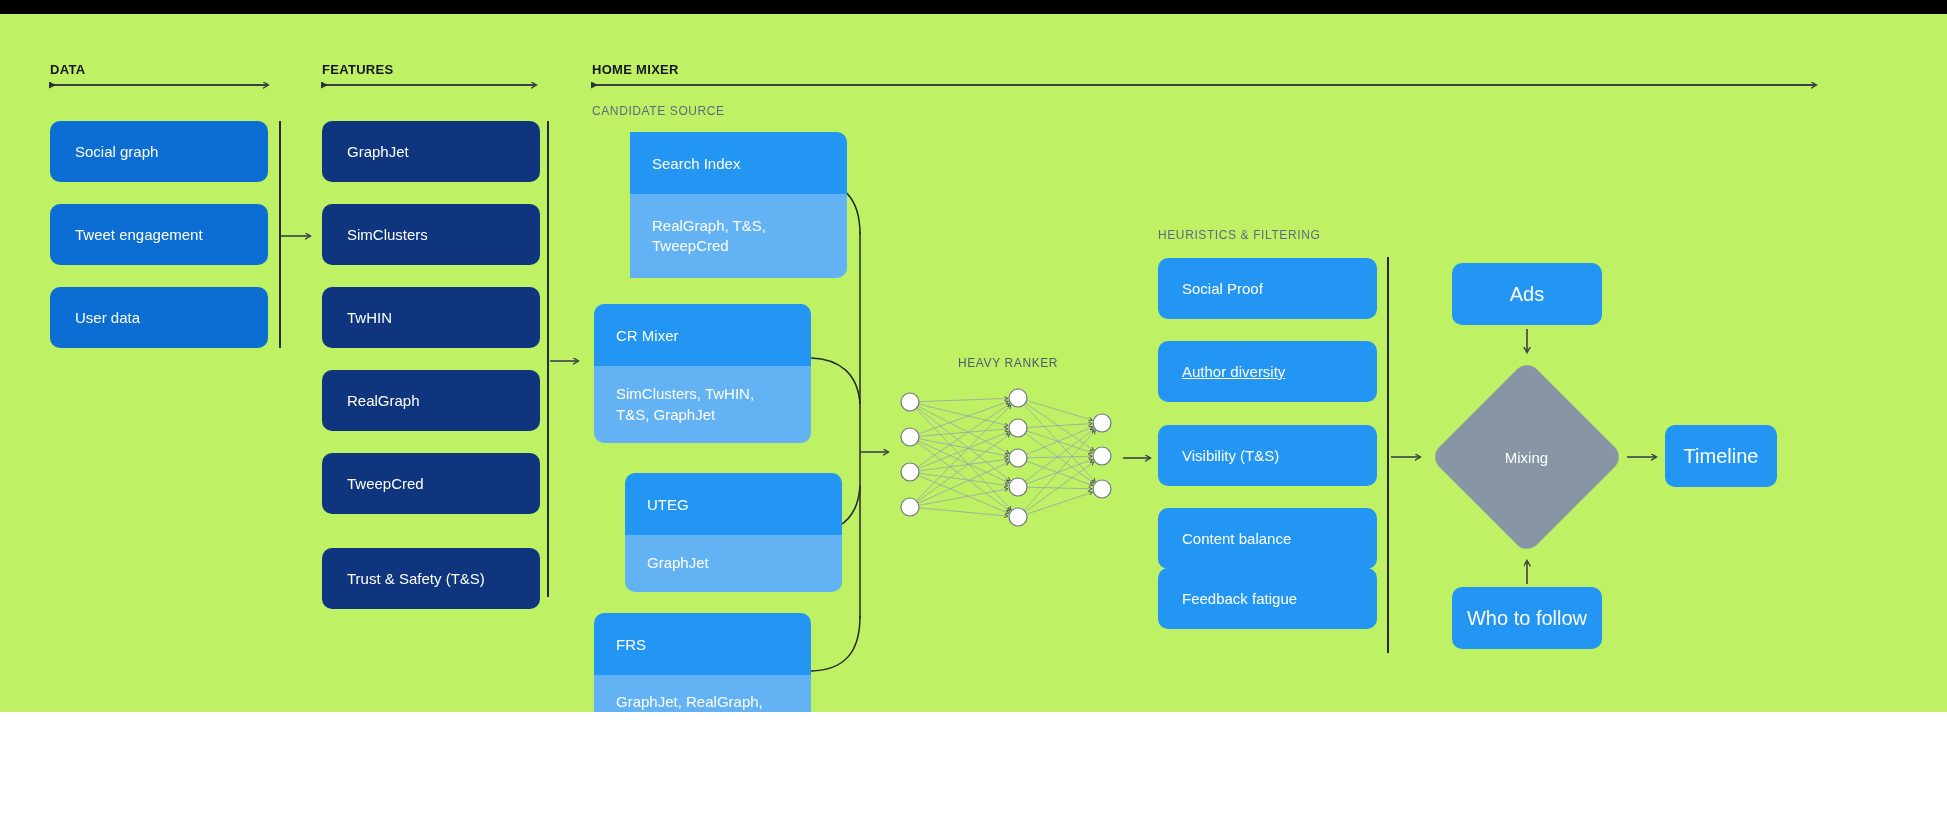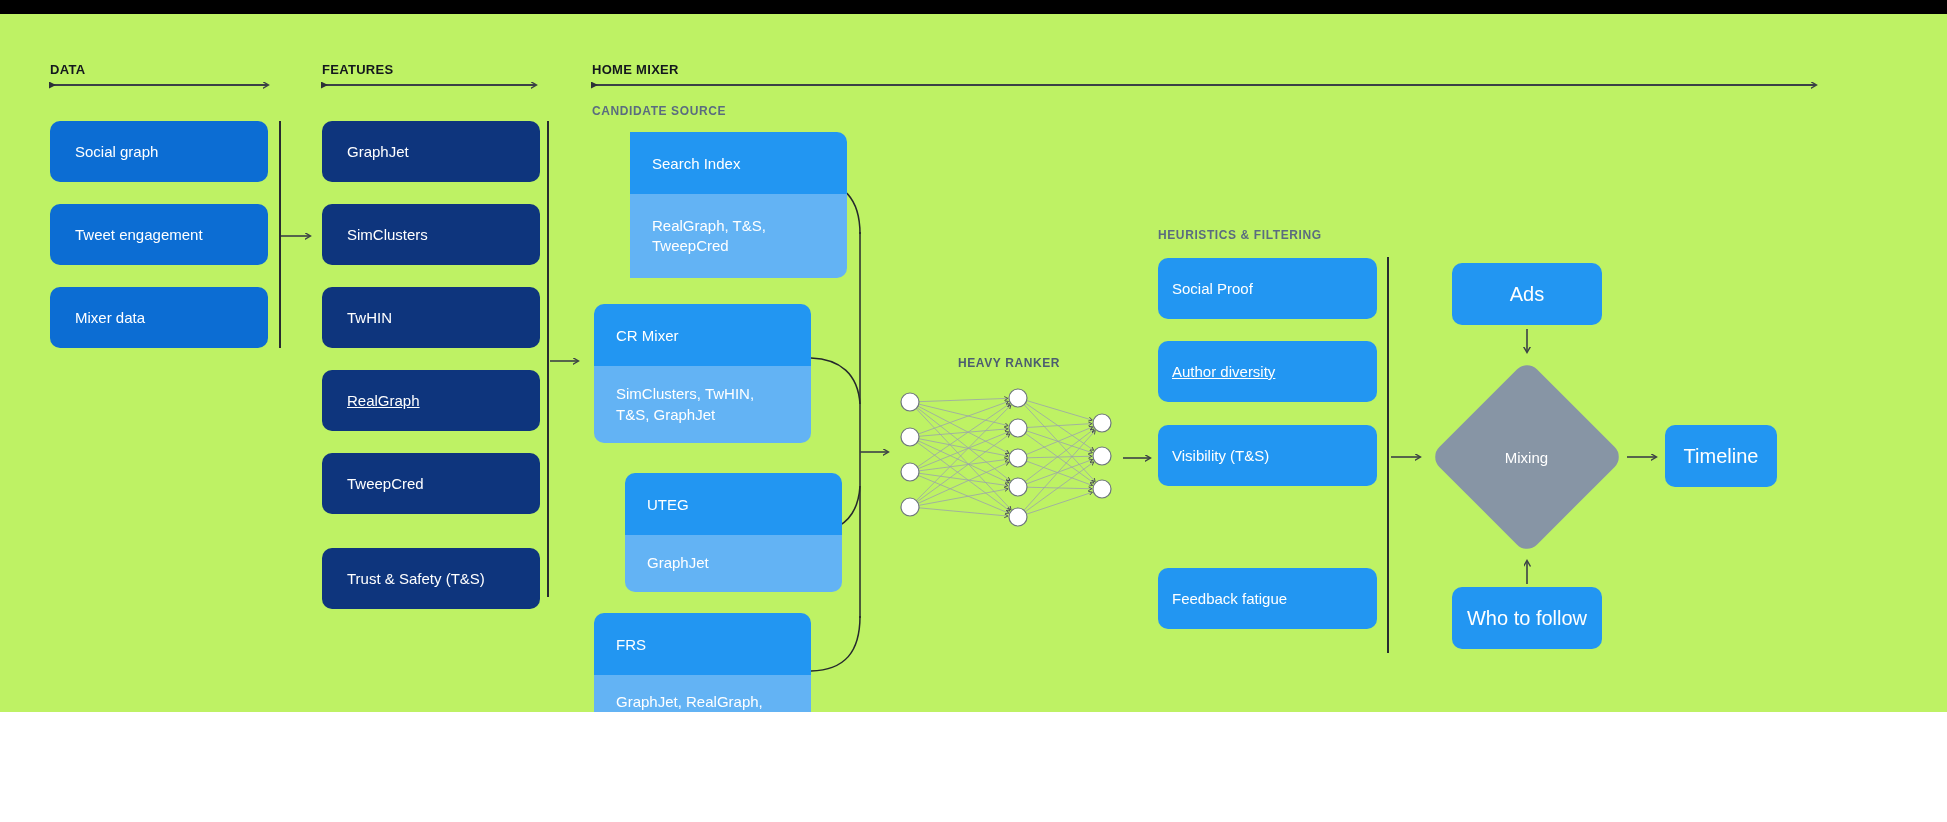--- a/index.html
+++ b/index.html
@@ -9,31 +9,31 @@
   }
   .bar { position:absolute; left:0; width:1947px; background:#000; }
   #bar-top { top:0; height:14px; }
   #bar-bottom { top:810px; height:12px; }
 
   .section-label {
     position:absolute; font-size:13px; font-weight:bold; color:#14181d;
     letter-spacing:0.3px; white-space:nowrap;
   }
   .sub-label {
-    position:absolute; font-size:12px; font-weight:700; color:#5a6c7f;
+    position:absolute; font-size:12px; font-weight:400; color:#5a6c7f;
     letter-spacing:0.6px; white-space:nowrap;
   }
   .box {
     position:absolute; box-sizing:border-box; border-radius:10px;
     color:#ffffff; font-size:15px; font-weight:500;
     display:flex; align-items:center; white-space:nowrap;
   }
   .data-box   { left:50px;   width:218px; height:61px; background:#0c6dd3; padding-left:25px; }
   .feat-box   { left:322px;  width:218px; height:61px; background:#0e357d; padding-left:25px; }
-  .heur-box   { left:1158px; width:219px; height:61px; background:#2296f2; padding-left:14px; }
+  .heur-box   { left:1158px; width:219px; height:61px; background:#2296f2; padding-left:24px; }
 
   .cand { position:absolute; left:594px; width:217px; border-radius:10px; overflow:hidden; }
   .cand-head {
     background:#2296f2; height:62px; display:flex; align-items:center;
     padding-left:22px; color:#fff; font-size:15px; font-weight:500;
   }
   .cand-sub {
     background:#63b3f4; display:flex; align-items:center;
     padding:0 24px 0 22px; color:#fff; font-size:15px; font-weight:500; line-height:1.35;
   }
@@ -156,27 +156,27 @@
         <circle cx="1018" cy="517" r="9" fill="#ffffff" stroke="#6e767e" stroke-width="1.2"></circle>
         <circle cx="1102" cy="423" r="9" fill="#ffffff" stroke="#6e767e" stroke-width="1.2"></circle>
         <circle cx="1102" cy="456" r="9" fill="#ffffff" stroke="#6e767e" stroke-width="1.2"></circle>
         <circle cx="1102" cy="489" r="9" fill="#ffffff" stroke="#6e767e" stroke-width="1.2"></circle>
       </g>
   </svg>
 
   <div class="section-label" style="left:50px; top:62px;">DATA</div>
   <div class="box data-box" style="top:121px;">Social graph</div>
   <div class="box data-box" style="top:204px;">Tweet engagement</div>
-  <div class="box data-box" style="top:287px;">Mixer data</div>
+  <div class="box data-box" style="top:287px;">User data</div>
 
   <div class="section-label" style="left:322px; top:62px;">FEATURES</div>
   <div class="box feat-box" style="top:121px;">GraphJet</div>
   <div class="box feat-box" style="top:204px;">SimClusters</div>
   <div class="box feat-box" style="top:287px;">TwHIN</div>
-  <div class="box feat-box" style="top:370px;text-decoration:underline;">RealGraph</div>
+  <div class="box feat-box" style="top:370px;">RealGraph</div>
   <div class="box feat-box" style="top:453px;">TweepCred</div>
   <div class="box feat-box" style="top:536px;margin-top:12px;">Trust &amp; Safety (T&amp;S)</div>
 
   <div class="section-label" style="left:592px; top:62px;">HOME MIXER</div>
   <div class="sub-label" style="left:592px; top:104px;">CANDIDATE SOURCE</div>
 
   <div class="cand" style="top:132px;padding-left:36px;">
     <div class="cand-head">Search Index</div>
     <div class="cand-sub" style="height:84px; white-space:normal;">RealGraph, T&amp;S, TweepCred</div>
   </div>
@@ -192,20 +192,21 @@
     <div class="cand-head">FRS</div>
     <div class="cand-sub" style="height:75px; white-space:normal;">GraphJet, RealGraph, SimClusters</div>
   </div>
 
   <div class="sub-label" style="left:958px; top:356px; color:#4c5d70;">HEAVY RANKER</div>
 
   <div class="sub-label" style="left:1158px; top:228px;">HEURISTICS &amp; FILTERING</div>
   <div class="box heur-box" style="top:258px;">Social Proof</div>
   <div class="box heur-box" style="top:341px;text-decoration:underline;">Author diversity</div>
   <div class="box heur-box" style="top:425px;">Visibility (T&amp;S)</div>
+  <div class="box heur-box" style="top:508px;">Content balance</div>
   <div class="box heur-box" style="top:568px;">Feedback fatigue</div>
 
   <div id="ads-box" class="pill">Ads</div>
   <div id="mixing-diamond">
     <span class="dlabel">Mixing</span>
   </div>
   <div id="wtf-box" class="pill">Who to follow</div>
   <div id="timeline-box" class="pill">Timeline</div>
 
 </div>

